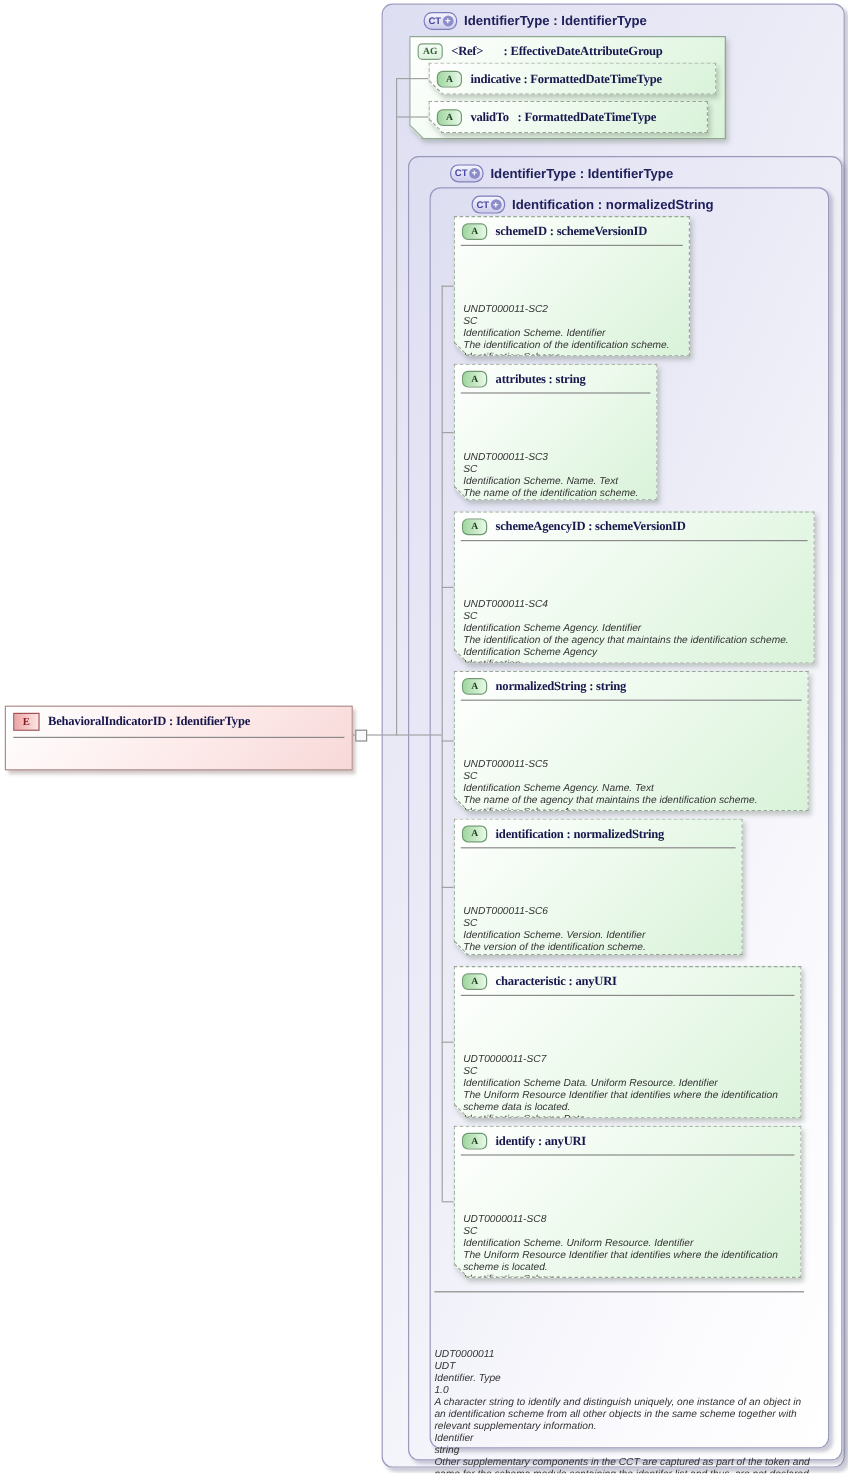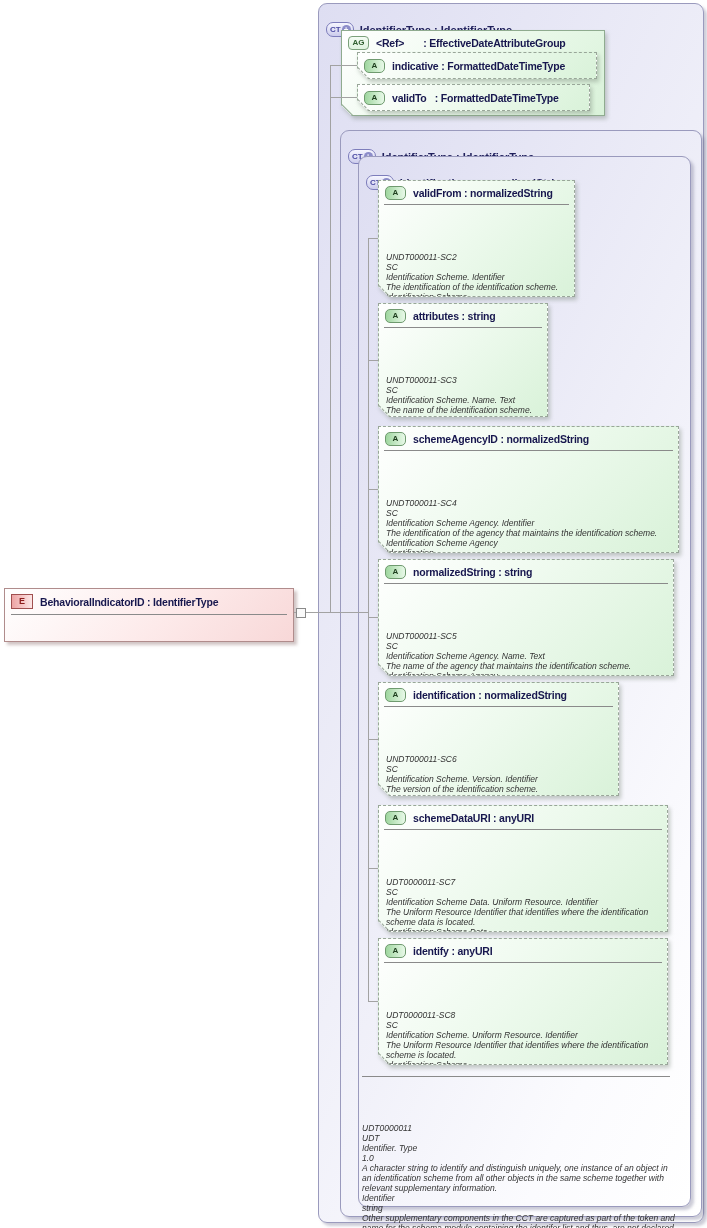--- a/index.html
+++ b/index.html
@@ -3,21 +3,21 @@
 <meta charset="utf-8">
 <style>
   html,body{margin:0;padding:0;background:#ffffff;}
   .canvas{position:relative;width:707px;height:1228px;background:#ffffff;
           font-family:"Liberation Sans", sans-serif;overflow:hidden;}
 
   
   .ct{position:absolute;border:1px solid #9a9abd;border-radius:9px;
       background:linear-gradient(115deg,#dedef2 0%,#eeeef8 45%,#fbfbfe 80%,#ffffff 100%);
       box-shadow:3px 3px 3px rgba(110,110,140,.35);}
-  .ct-header{display:flex;align-items:center;gap:6px;padding:18px 6px 0 7px;}
+  .ct-header{display:flex;align-items:center;gap:6px;padding:6px 6px 0 7px;margin-left:27px;}
   .ct-title{font-weight:bold;font-size:11px;color:#20205c;white-space:pre;text-align:right;}
 
   
   .icon-ct{display:inline-flex;align-items:center;height:13px;padding:0 2px 0 3px;
            border:1px solid #7d7dbb;border-radius:7px;
            background:linear-gradient(to bottom,#f6f6ff,#ccccec);
            font-size:8px;font-weight:bold;color:#4a4aa2;flex:0 0 auto;}
   .icon-ct .plus{width:9px;height:9px;border-radius:50%;background:#8c8cc9;color:#ffffff;
            font-size:8px;line-height:9px;text-align:center;margin-left:1px;font-weight:bold;}
   .icon-ag{display:inline-block;width:19px;height:12px;line-height:12px;text-align:center;
@@ -35,21 +35,21 @@
   .gwrap{position:absolute;filter:drop-shadow(2px 3px 2px rgba(110,125,110,.4));}
   .greenbox{width:100%;height:100%;box-sizing:border-box;overflow:hidden;position:relative;
             background:linear-gradient(135deg,#ffffff 0%,#eefaee 45%,#d9f2d9 100%);
             clip-path:polygon(0 0,100% 0,100% 100%,11px 100%,0 calc(100% - 11px));}
   .dashedb{border:1px dashed #99a699;}
   .solidb{border:1px solid #8fab8f;}
   .chamfer-d::after{content:"";position:absolute;left:0;top:calc(100% - 11.5px);width:17px;
             border-top:1px dashed #99a699;transform:rotate(45deg);transform-origin:0 0;}
   .chamfer-s::after{content:"";position:absolute;left:0;top:calc(100% - 11.5px);width:17px;
             border-top:1px solid #8fab8f;transform:rotate(45deg);transform-origin:0 0;}
-  .attr-header{display:flex;align-items:center;gap:7px;padding:5px 6px 4px 6px;}
+  .attr-header{display:flex;align-items:center;gap:7px;padding:5px 6px 4px 6px;font-family:Liberation Serif, serif;}
   .attr-title{font-weight:bold;font-size:10.5px;letter-spacing:-0.2px;color:#17174e;white-space:pre;}
   .attr-sep{border-top:1px solid #8a8a8a;margin:0 5px;}
   .annot{font-style:italic;font-size:8.5px;line-height:10px;color:#333333;
          padding:3px 5px 3px 7px;white-space:pre-line;margin-top:44px;}
 
   
   .elem{position:absolute;border:1px solid #b08c8c;box-sizing:border-box;
         background:linear-gradient(135deg,#ffffff 0%,#fdeaea 55%,#f8d8d8 100%);
         box-shadow:3px 3px 3px rgba(140,110,110,.4);}
   .elem .attr-sep{border-top:1px solid #8a8a8a;margin:1px 6px 0 6px;}
@@ -170,21 +170,21 @@
         <span class="icon-a">A</span>
         <span class="attr-title">validTo   : FormattedDateTimeType</span>
       </div>
     </div>
   </div>
 
   <div class="gwrap" id="a0">
     <div class="greenbox dashedb chamfer-d">
       <div class="attr-header">
         <span class="icon-a">A</span>
-        <span class="attr-title">validFrom : normalizedString</span>
+        <span class="attr-title">schemeID : schemeVersionID</span>
       </div>
       <div class="attr-sep"></div>
       <div class="annot">UNDT000011-SC2
 SC
 Identification Scheme. Identifier
 The identification of the identification scheme.
 Identification Scheme
 Identification
 Identifier
 string</div>
@@ -206,21 +206,21 @@
 Name
 Text
 string</div>
     </div>
   </div>
 
   <div class="gwrap" id="a2">
     <div class="greenbox dashedb chamfer-d">
       <div class="attr-header">
         <span class="icon-a">A</span>
-        <span class="attr-title">schemeAgencyID : normalizedString</span>
+        <span class="attr-title">schemeAgencyID : schemeVersionID</span>
       </div>
       <div class="attr-sep"></div>
       <div class="annot">UNDT000011-SC4
 SC
 Identification Scheme Agency. Identifier
 The identification of the agency that maintains the identification scheme.
 Identification Scheme Agency
 Identification
 Identifier
 string
@@ -261,21 +261,21 @@
 Version
 Identifier
 string</div>
     </div>
   </div>
 
   <div class="gwrap" id="a5">
     <div class="greenbox dashedb chamfer-d">
       <div class="attr-header">
         <span class="icon-a">A</span>
-        <span class="attr-title">schemeDataURI : anyURI</span>
+        <span class="attr-title">characteristic : anyURI</span>
       </div>
       <div class="attr-sep"></div>
       <div class="annot">UDT0000011-SC7
 SC
 Identification Scheme Data. Uniform Resource. Identifier
 The Uniform Resource Identifier that identifies where the identification scheme data is located.
 Identification Scheme Data
 Uniform Resource Identifier
 Identifier
 string</div>

